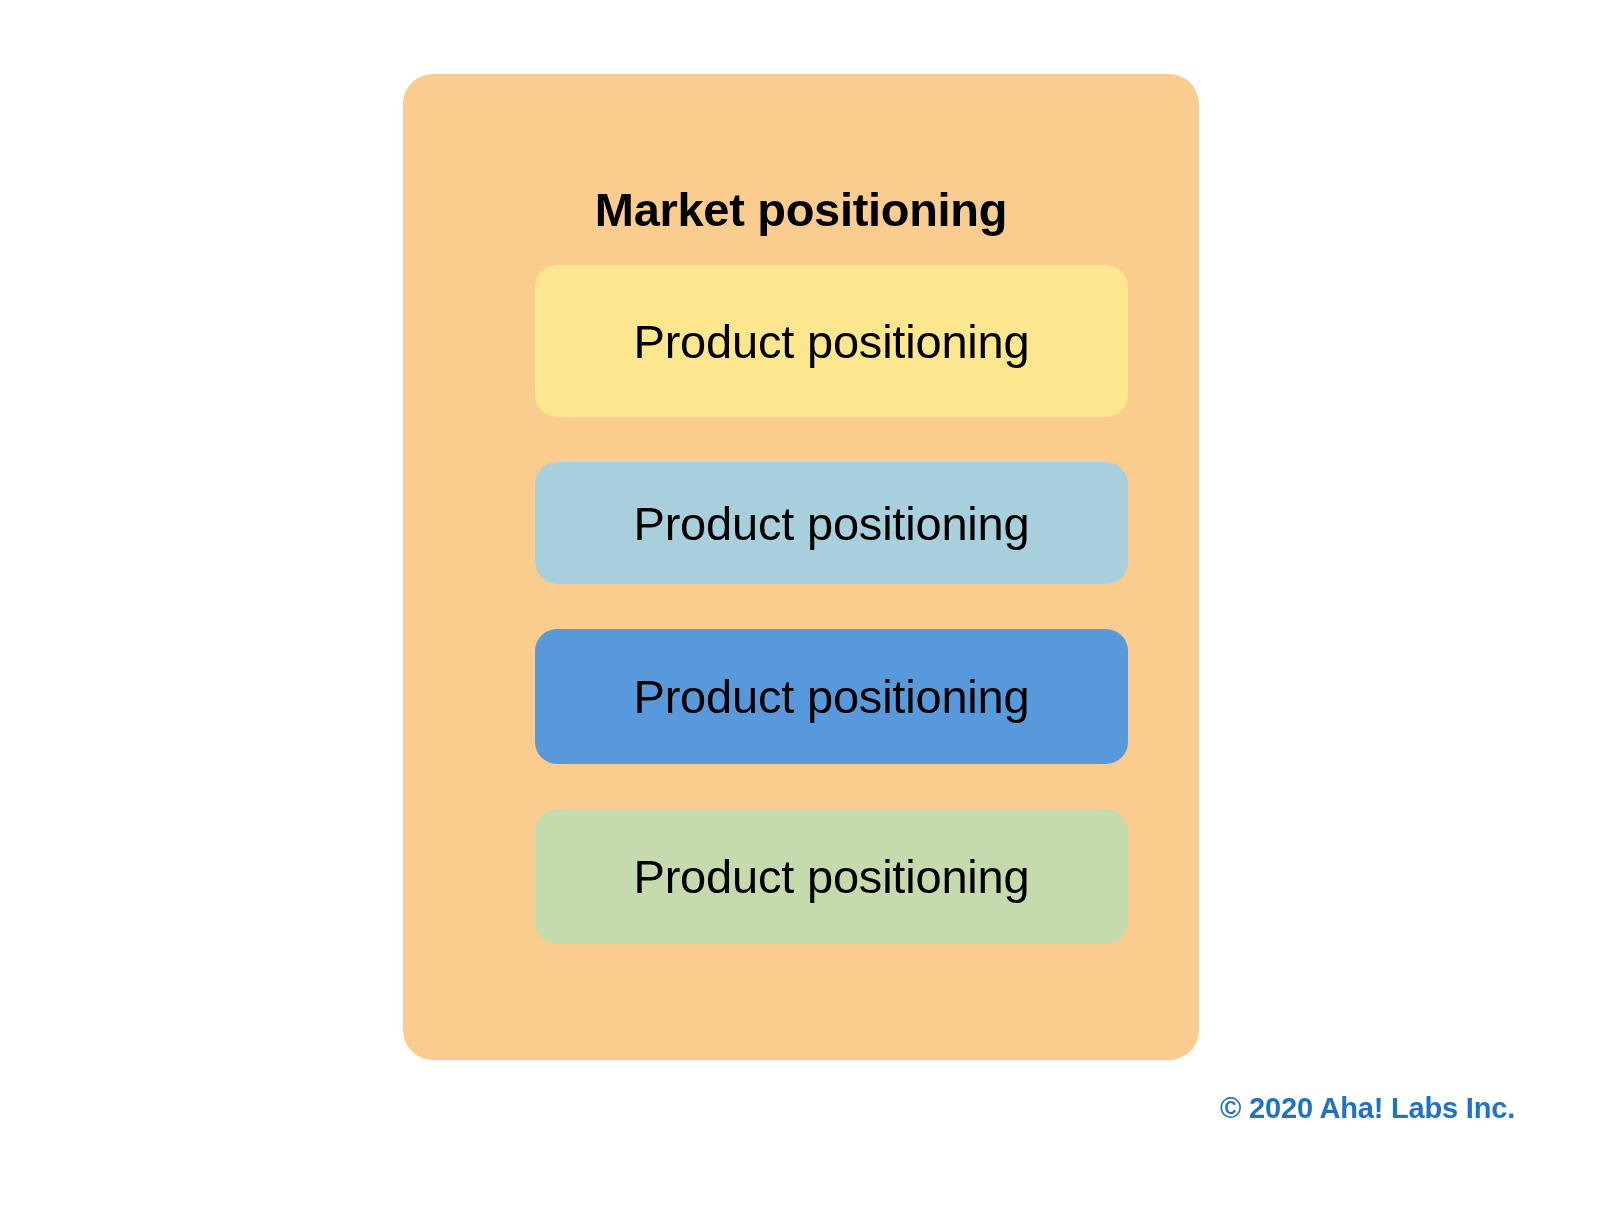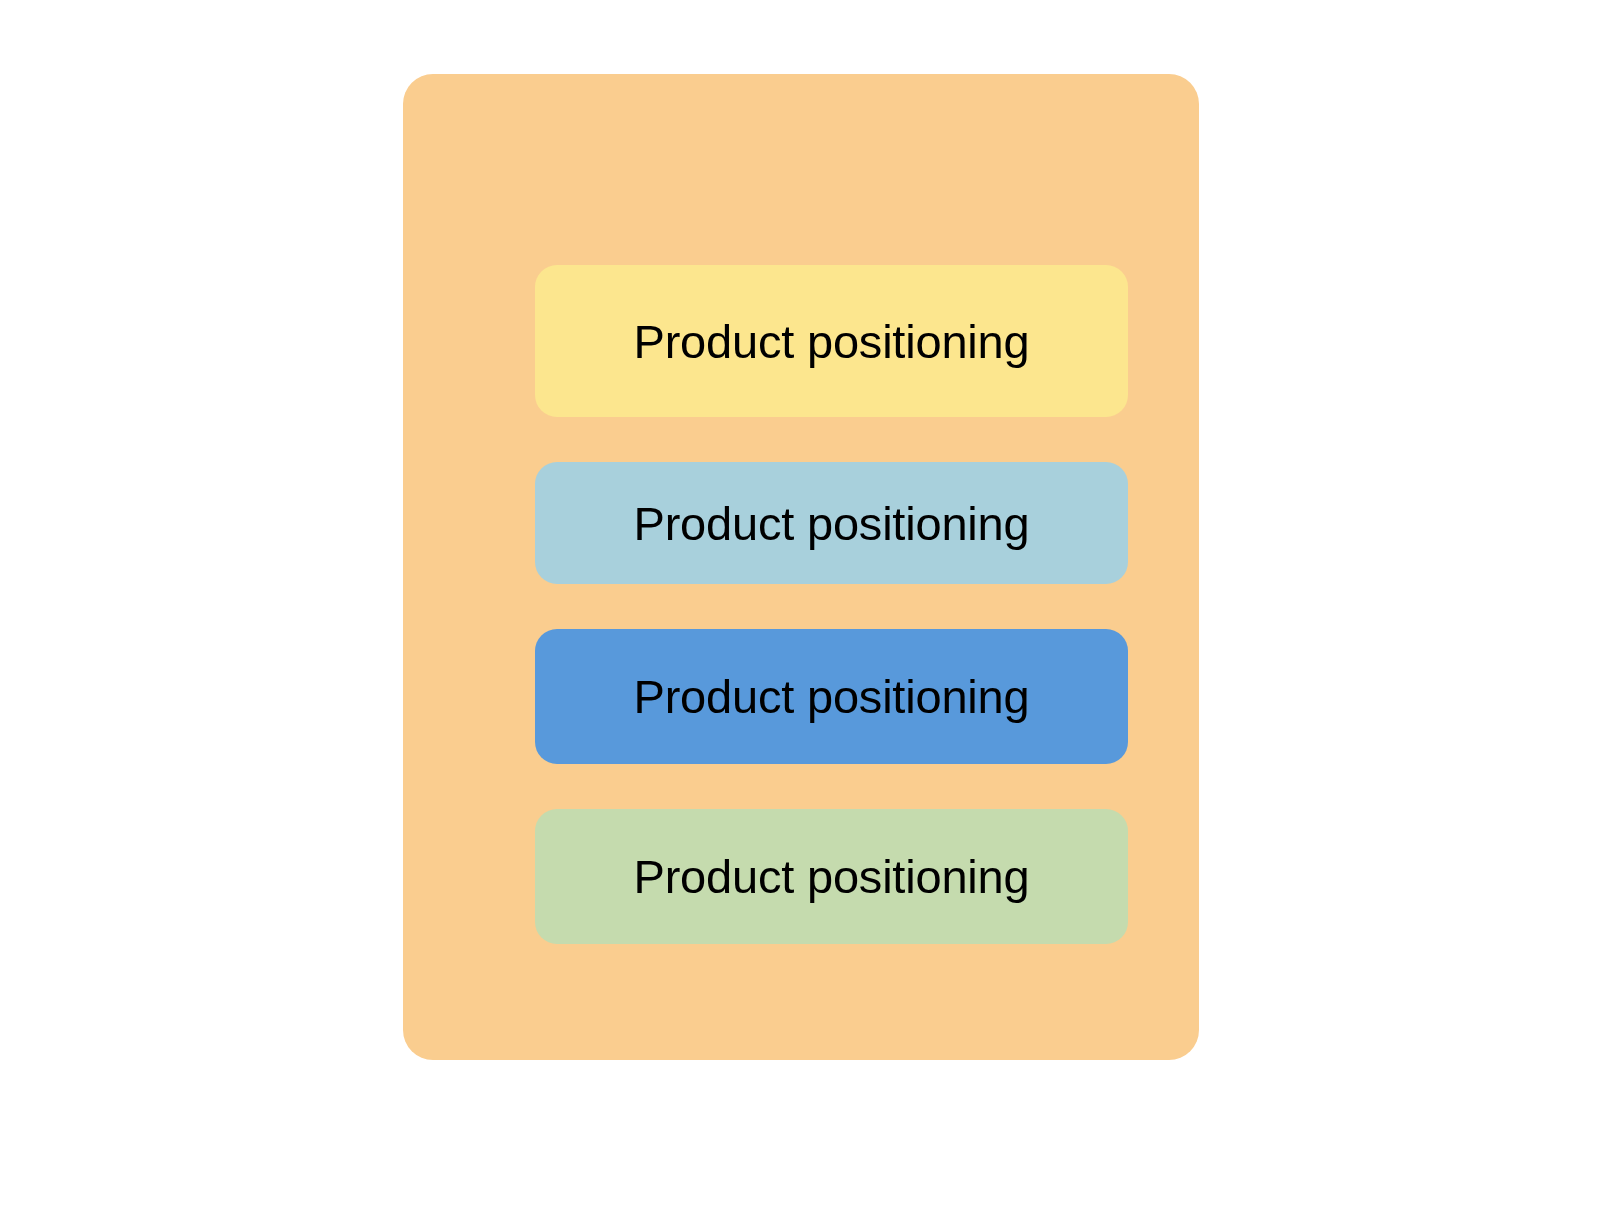--- a/index.html
+++ b/index.html
@@ -99,20 +99,21 @@
     text-align: right;
   }
 </style>
 </head>
 <body style="background: rgb(255, 255, 255);">
 
 <div id="stage">
 
   <div class="market-card" style="background: rgb(250, 205, 143);">
 
+    <div class="market-title">Market positioning</div>
 
     <div class="product-list">
 
       <div class="product-box box-1" style="background: rgb(252, 230, 142);">
         <span class="product-label">Product positioning</span>
       </div>
 
       <div class="product-box box-2" style="background: rgb(168, 208, 220);">
         <span class="product-label">Product positioning</span>
       </div>
@@ -121,14 +122,15 @@
         <span class="product-label">Product positioning</span>
       </div>
 
       <div class="product-box box-4" style="background: rgb(197, 219, 174);">
         <span class="product-label">Product positioning</span>
       </div>
 
     </div>
   </div>
 
+  <div class="copyright" style="color: rgb(30, 114, 200);">© 2020 Aha! Labs Inc.</div>
 
 </div>
 
 </body></html>

